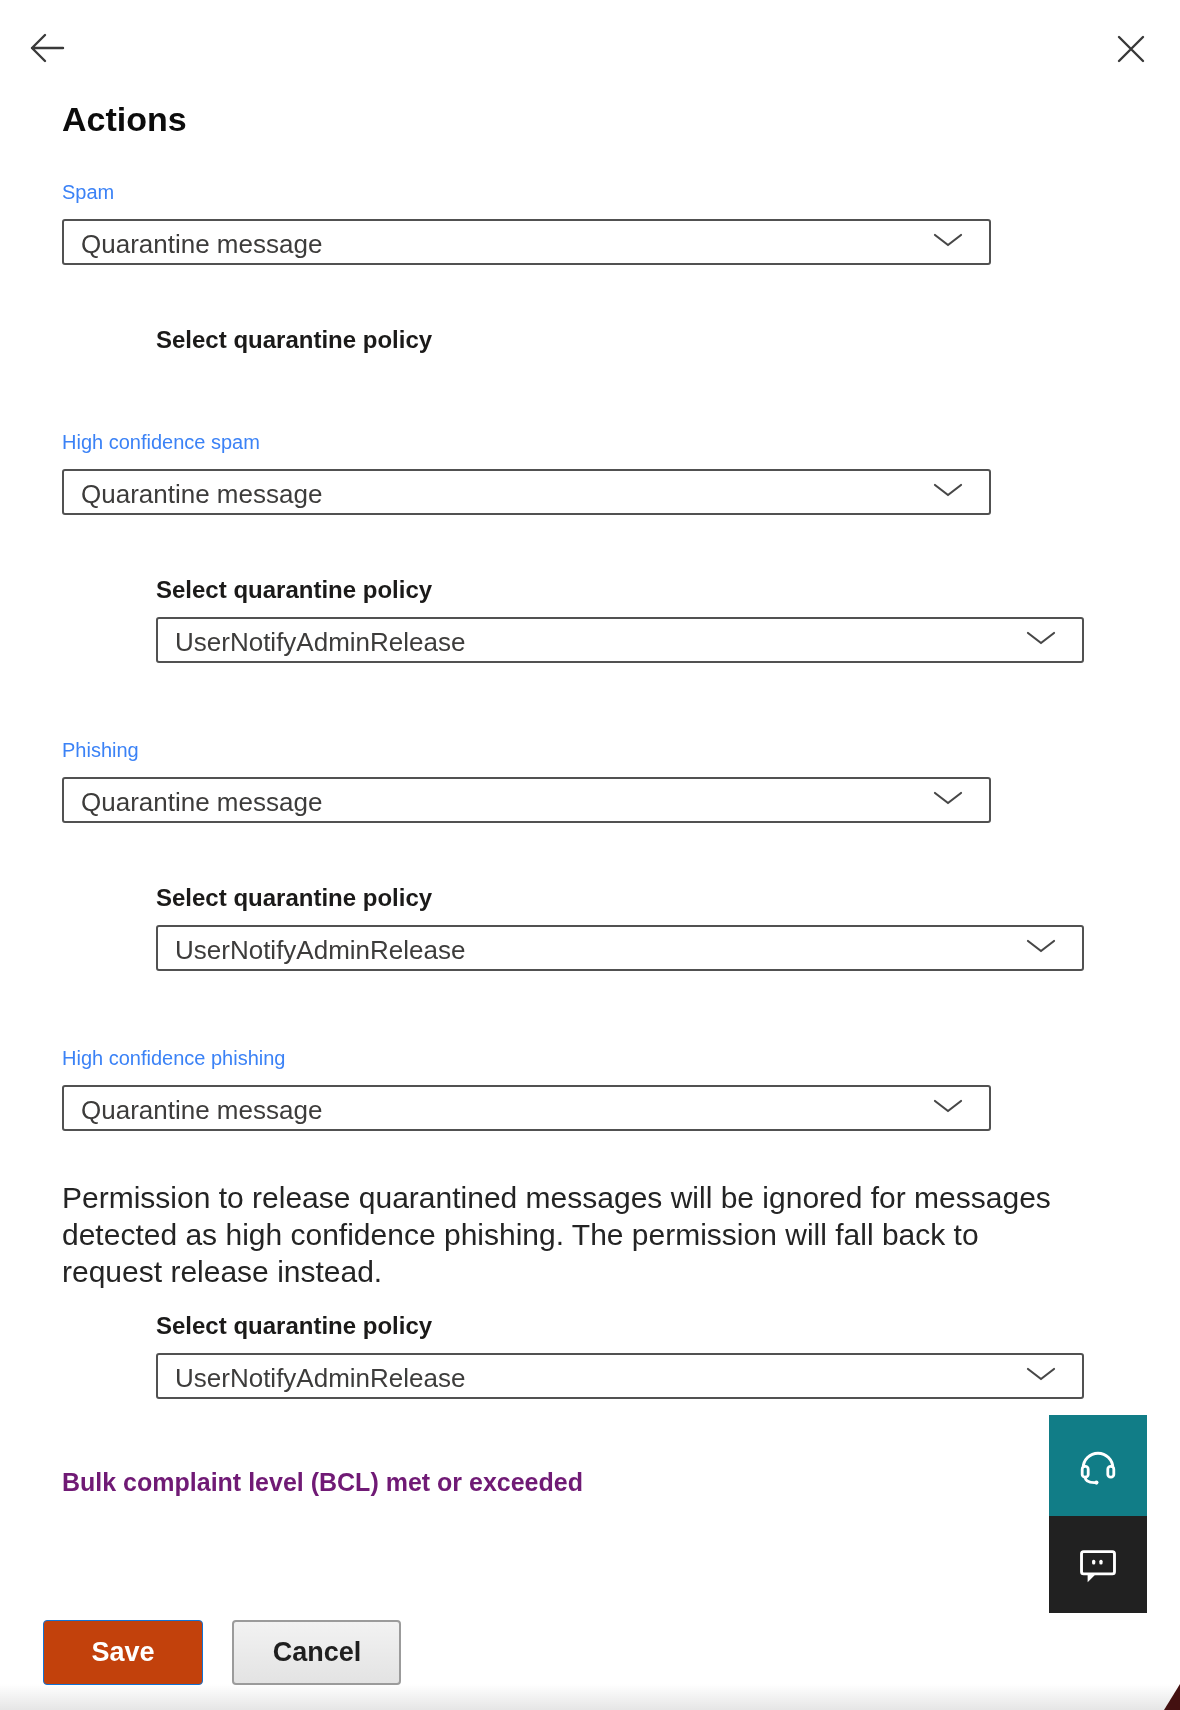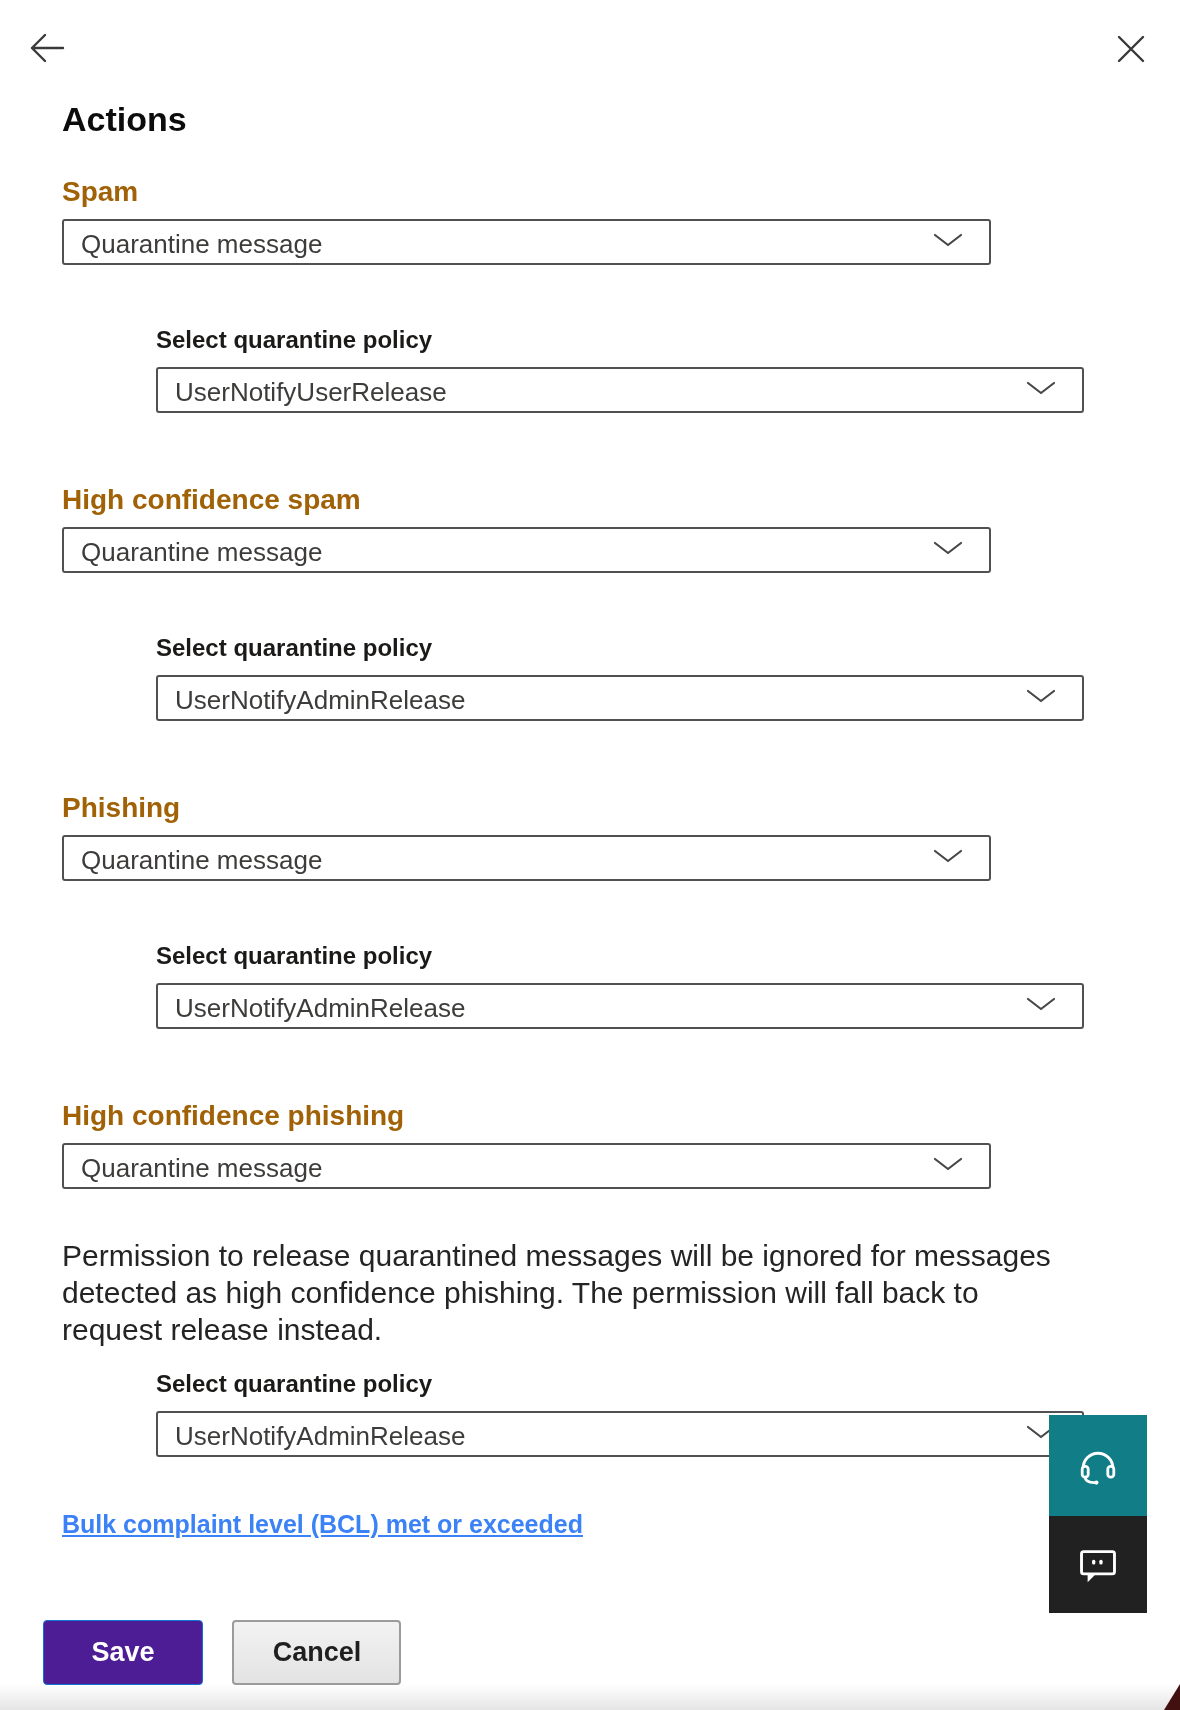--- a/index.html
+++ b/index.html
@@ -18,21 +18,21 @@
 
   
   .content { position:absolute; left:62px; top:0; width:1060px; }
 
   h1.page-title {
     margin:98px 0 16px 0; font-size:34px; line-height:42px; font-weight:700;
     color:#0c0c0c;
   }
 
   .sec-label {
-    margin-top:37px; font-size:28px; line-height:30px; font-weight:700; color:#a16207;
+    margin-top:37px; font-size:20px; line-height:30px; font-weight:400; color:#3b82f6;
   }
   .section + .section .sec-label { margin-top:72px; }
 
   .dropdown {
     box-sizing:border-box; margin-top:12px; width:929px; height:46px;
     border:2px solid #515151; border-radius:3px; background:#fff;
     display:flex; align-items:center; padding:4px 60px 0 17px;
     position:relative; cursor:pointer;
   }
   .dd-value { font-size:26px; color:#3d3c3b; white-space:nowrap; }
@@ -42,37 +42,36 @@
   .sub-label { margin-top:60px; font-size:24px; line-height:30px; font-weight:700; color:#1b1a19; }
   .sub .dropdown { width:928px; }
 
   .note {
     margin:48px 0 0 0; width:1000px;
     font-size:30px; line-height:37px; font-weight:400; color:#242424;
   }
   .section-hcp .sub-label { margin-top:21px; }
 
   .truncated-label {
-    margin-top:52px; font-size:25px; line-height:30px; font-weight:700; color:#3b82f6;
+    margin-top:68px; font-size:25px; line-height:30px; font-weight:700; color:#701a75;
     white-space:nowrap;
-    text-decoration:underline;
   }
 
   
   .footer {
     position:absolute; left:0; right:0; bottom:0; height:108px;
     background:#ffffff; box-sizing:border-box; padding:18px 0 0 43px;
   }
   .btn {
     box-sizing:border-box; height:65px; font-family:"Liberation Sans", sans-serif;
     font-size:27px; font-weight:700; border-radius:4px; cursor:pointer;
     display:inline-flex; align-items:center; justify-content:center;
   }
   .btn-save {
-    width:160px; background:#4c1d95; color:#ffffff; border:1px solid #1173d4;
+    width:160px; background:#c2410c; color:#ffffff; border:1px solid #1173d4;
     margin-right:25px;
   }
   .btn-cancel {
     width:169px; background:linear-gradient(#f2f2f2,#e3e3e3); color:#1f1f1f;
     border:2px solid #9b9b9b;
     text-align:center;
   }
   .bottom-shade {
     position:absolute; left:0; right:0; bottom:0; height:26px; pointer-events:none;
     background:linear-gradient(rgba(0,0,0,0), rgba(0,0,0,0.10));
@@ -119,28 +118,20 @@
     <div class="dropdown">
       <span class="dd-value">Quarantine message</span>
       <span class="chevron">
         <svg width="30" height="16" viewBox="0 0 30 16">
             <polyline points="2,3 15,13 28,3" fill="none" stroke="#474747" stroke-width="2.2" stroke-linecap="round" stroke-linejoin="round"></polyline>
           </svg>
       </span>
     </div>
     <div class="sub">
       <div class="sub-label">Select quarantine policy</div>
-      <div class="dropdown">
-        <span class="dd-value">UserNotifyUserRelease</span>
-        <span class="chevron">
-          <svg width="30" height="16" viewBox="0 0 30 16">
-              <polyline points="2,3 15,13 28,3" fill="none" stroke="#474747" stroke-width="2.2" stroke-linecap="round" stroke-linejoin="round"></polyline>
-            </svg>
-        </span>
-      </div>
     </div>
   </div>
 
   <div class="section">
     <div class="sec-label">High confidence spam</div>
     <div class="dropdown">
       <span class="dd-value">Quarantine message</span>
       <span class="chevron">
         <svg width="30" height="16" viewBox="0 0 30 16">
             <polyline points="2,3 15,13 28,3" fill="none" stroke="#474747" stroke-width="2.2" stroke-linecap="round" stroke-linejoin="round"></polyline>

